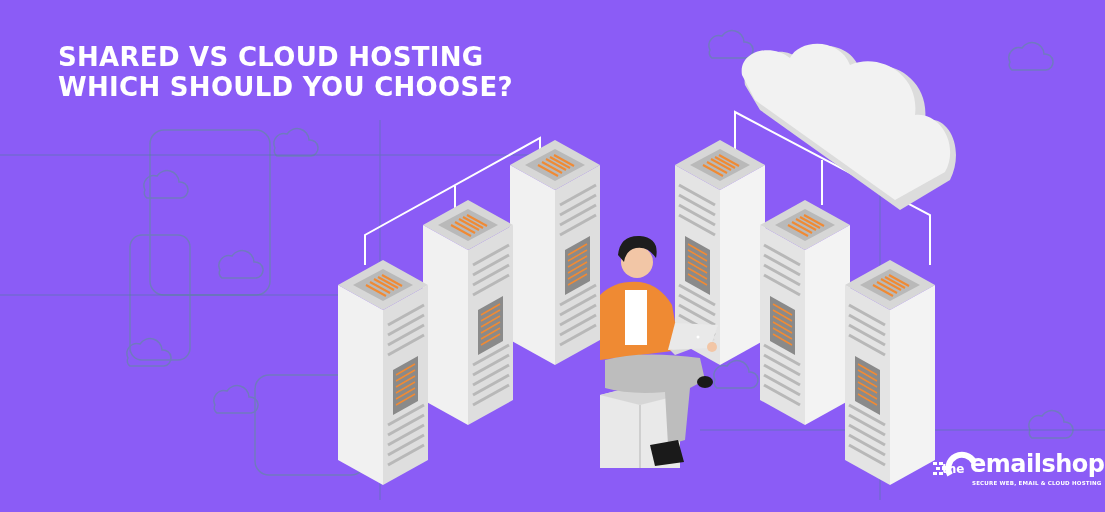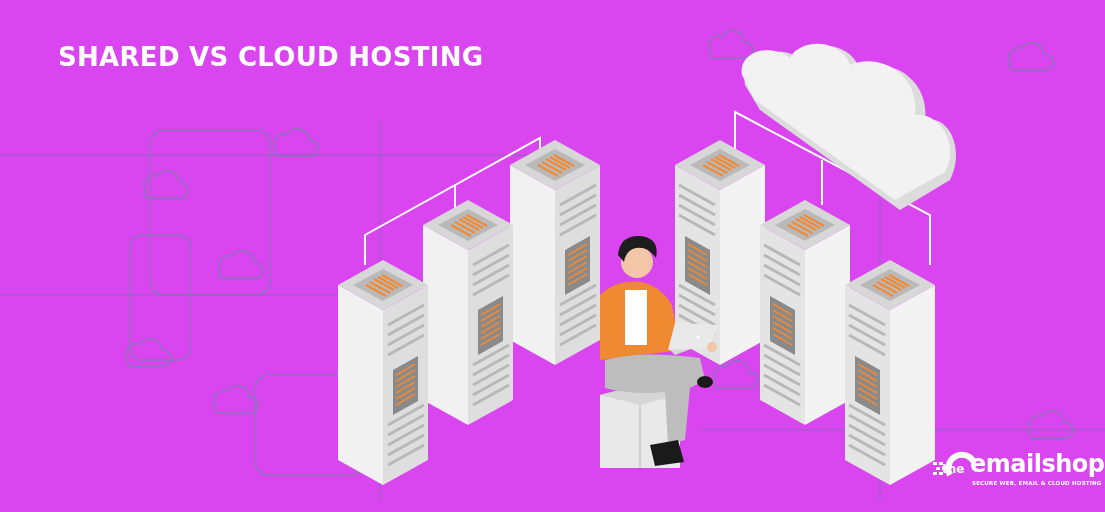--- a/index.html
+++ b/index.html
@@ -1,17 +1,17 @@
 <!DOCTYPE html>
 <html><head>
 <meta charset="utf-8">
 <style>
   html,body{margin:0;padding:0;}
   body{width:1105px;height:512px;overflow:hidden;background:#2f6a7e;font-family:"DejaVu Sans",sans-serif;position:relative;}
-  .canvas{position:absolute;left:0;top:0;width:1105px;height:512px;background:#d946ef;overflow:hidden;}
+  .canvas{position:absolute;left:0;top:0;width:1105px;height:512px;background:#8b5cf6;overflow:hidden;}
   .title{position:absolute;left:58px;top:42px;color:#fff;font-family:"DejaVu Sans",sans-serif;font-weight:bold;font-size:26px;line-height:30px;letter-spacing:0.3px;}
   .title div{white-space:nowrap;}
   svg.scene{position:absolute;left:0;top:0;}
   .logo{position:absolute;left:930px;top:456px;color:#fff;}
   .logo-word{position:absolute;left:40px;top:-6px;font-family:"DejaVu Sans",sans-serif;font-weight:bold;font-size:24px;letter-spacing:-0.5px;text-align:center;}
   .logo-tag{position:absolute;left:42px;top:24px;font-size:5.5px;font-weight:bold;white-space:nowrap;letter-spacing:0.2px;}
   .logo-the{position:absolute;left:12px;top:6px;font-size:12px;font-weight:bold;}
 </style>
 </head>
 <body>
@@ -163,20 +163,21 @@
       <rect x="936" y="467" width="4" height="3"></rect>
       <rect x="942" y="467" width="4" height="3"></rect>
       <rect x="933" y="472" width="4" height="3"></rect>
       <rect x="939" y="472" width="4" height="3"></rect>
       <path d="M950 475 A12 12 0 1 1 974 462" fill="none" stroke="#fff" stroke-width="6"></path>
     </g>
   </svg>
 
   <div class="title">
     <div>SHARED VS CLOUD HOSTING</div>
+    <div>WHICH SHOULD YOU CHOOSE?</div>
   </div>
 
   <div class="logo">
     <span class="logo-the">the</span>
     <span class="logo-word">emailshop</span>
     <span class="logo-tag">SECURE WEB, EMAIL &amp; CLOUD HOSTING</span>
   </div>
 </div>
 
 </body></html>

